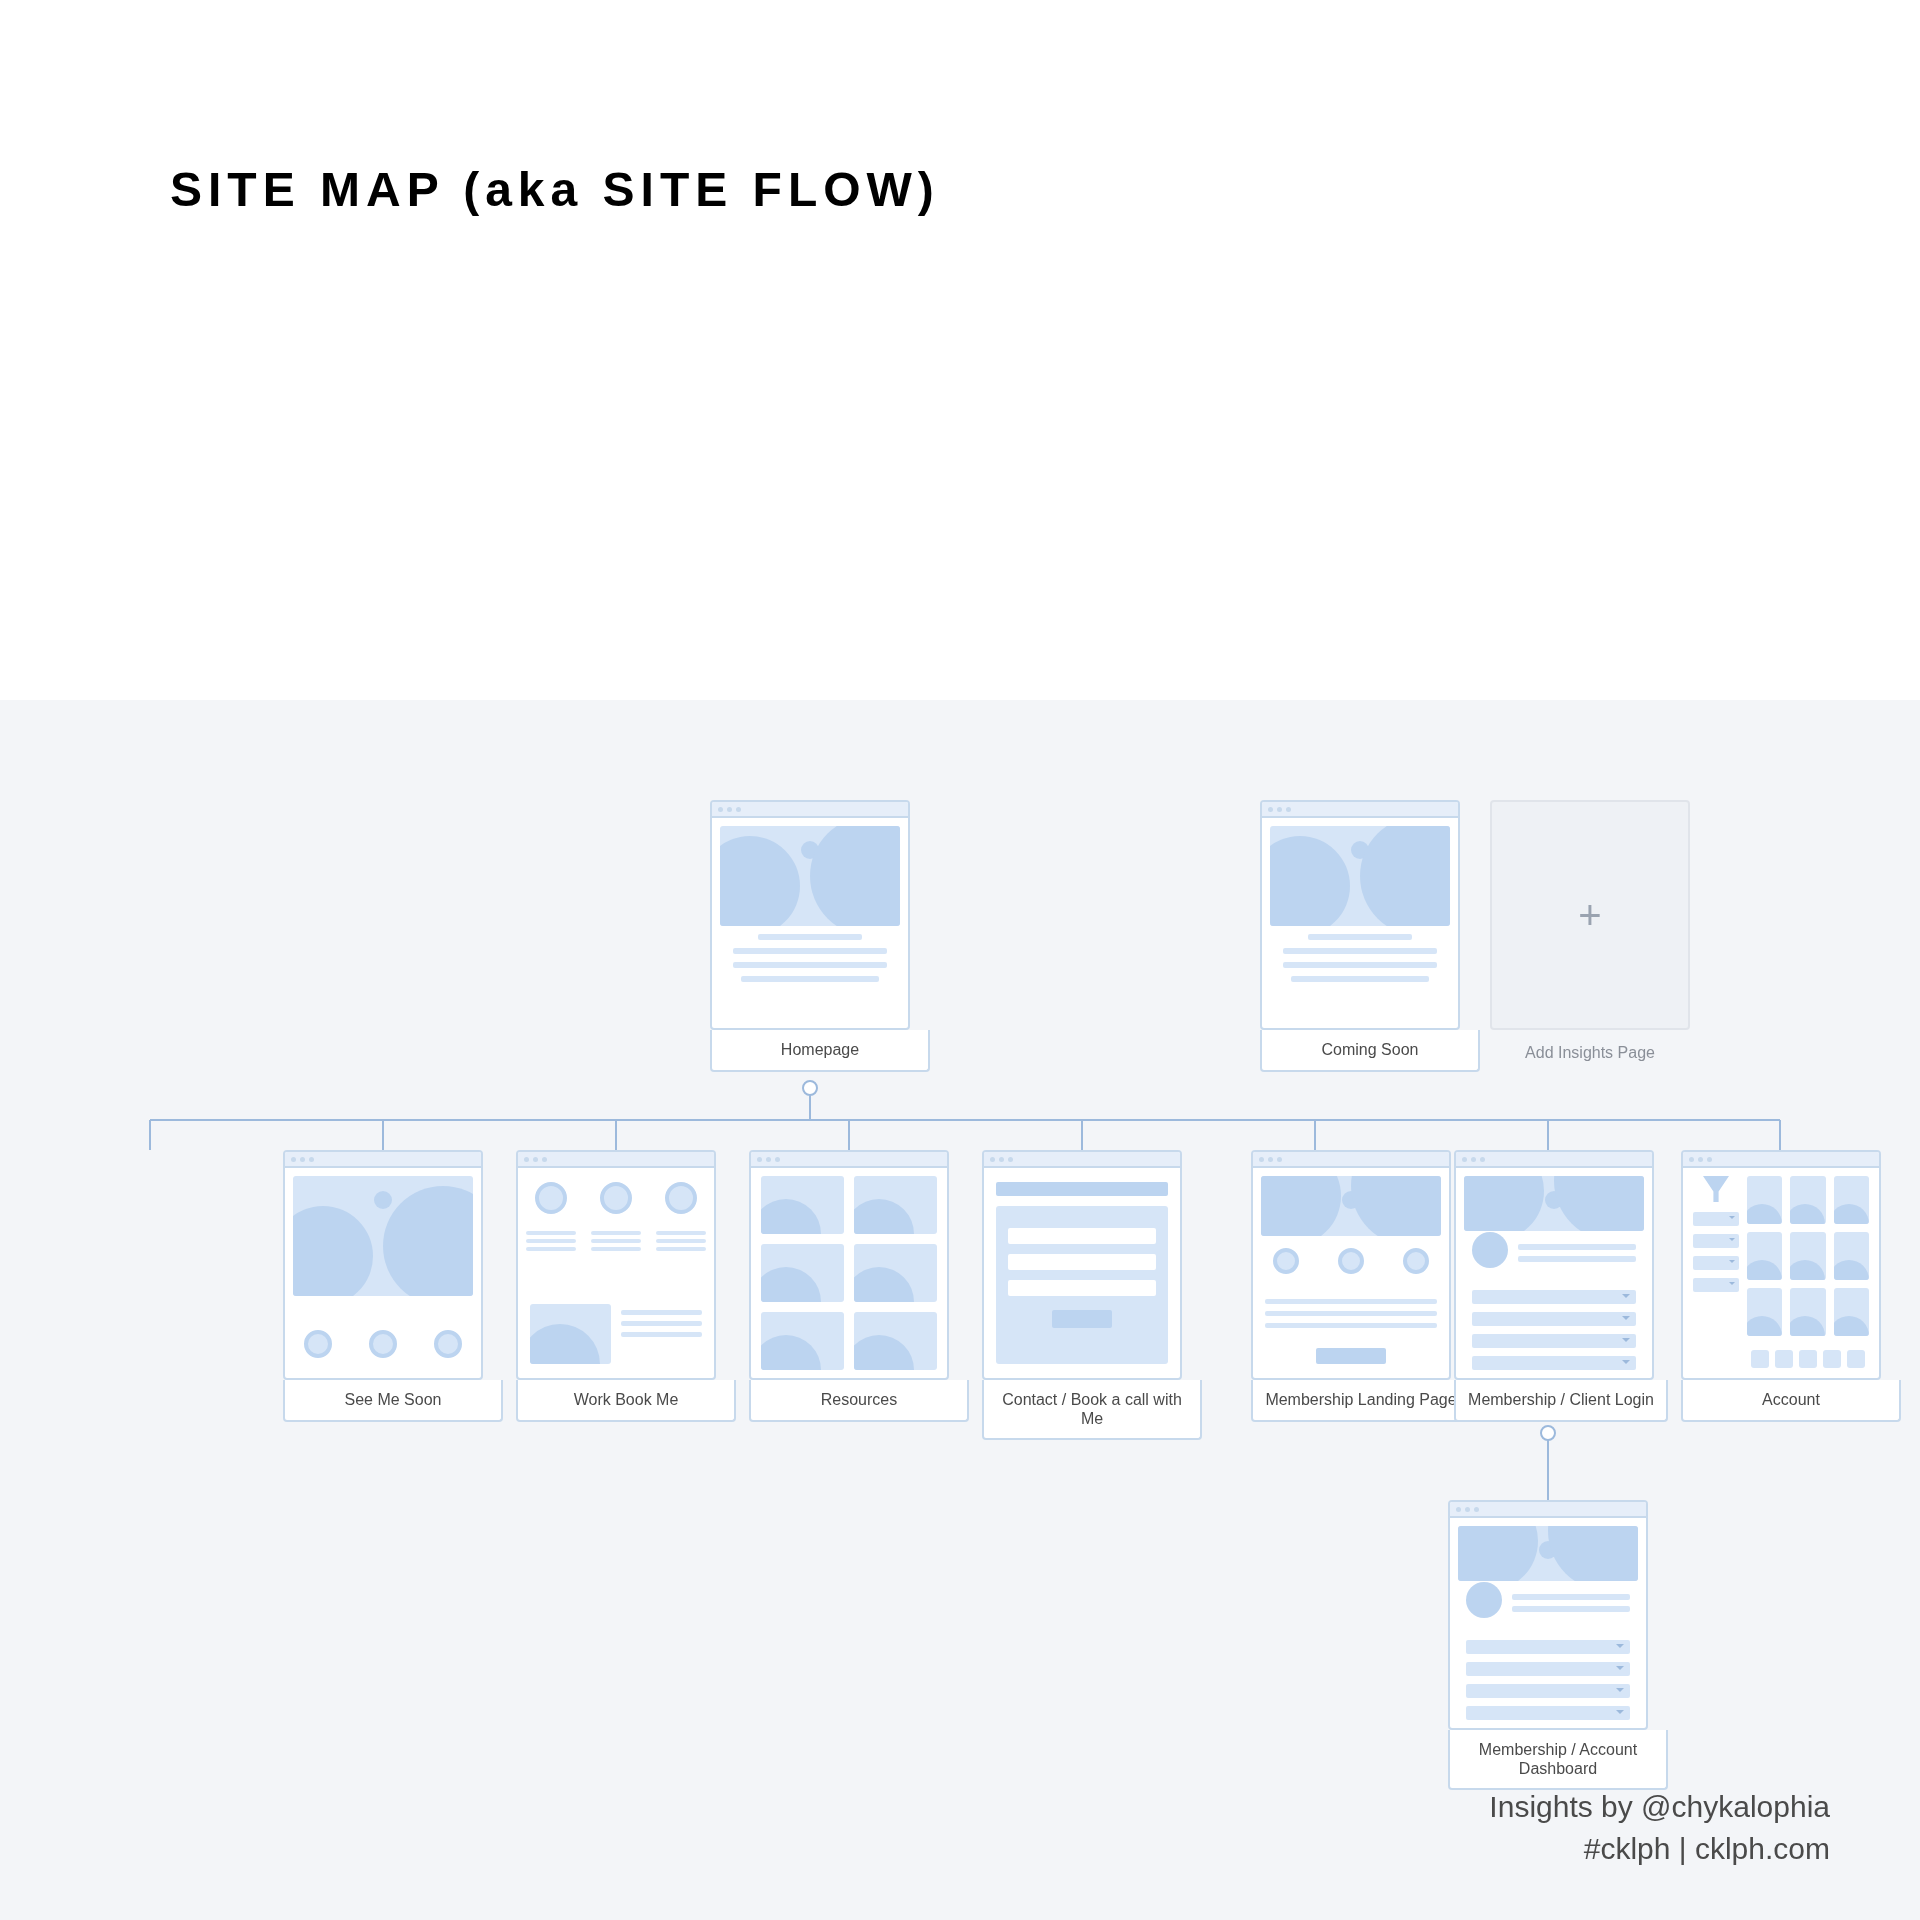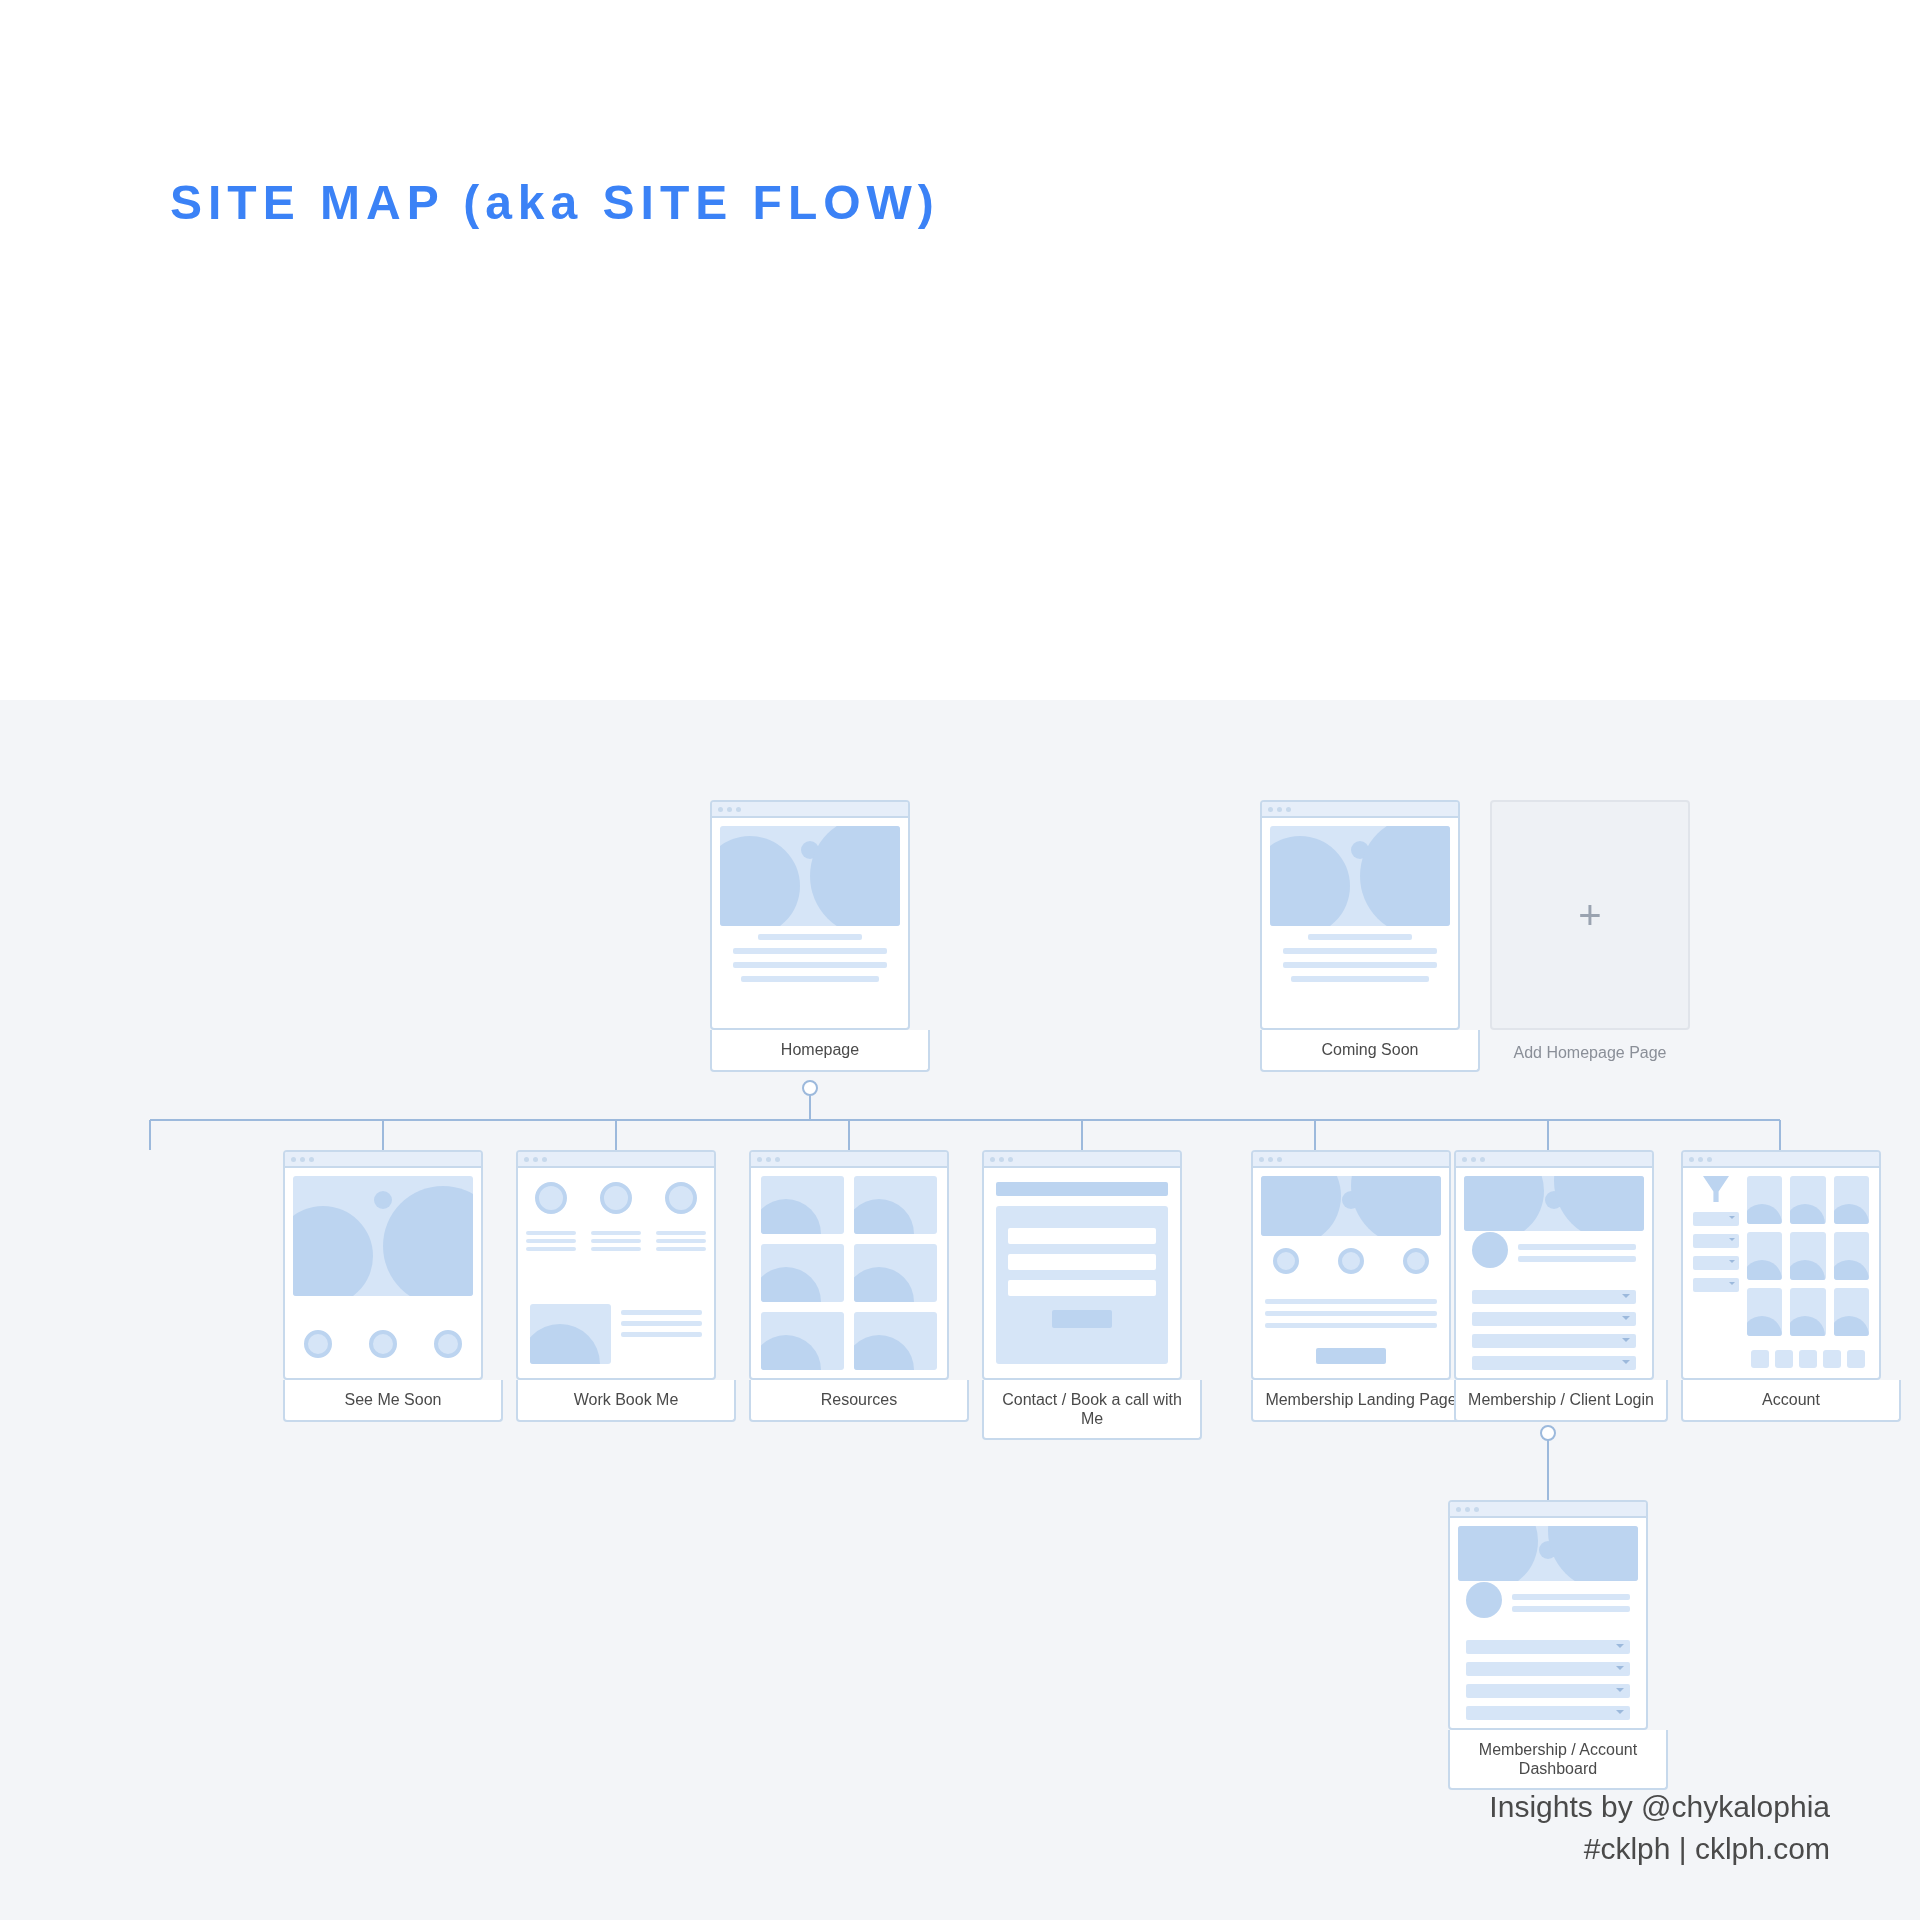--- a/index.html
+++ b/index.html
@@ -1,21 +1,21 @@
 <!DOCTYPE html>
 <html><head>
 <meta charset="utf-8">
 <style>
   * { box-sizing: border-box; margin: 0; padding: 0; }
   html, body { width: 1920px; height: 1920px; font-family: -apple-system, BlinkMacSystemFont, "Segoe UI", Helvetica, Arial, sans-serif; background: #fff; }
   .page { width: 1920px; height: 1920px; position: relative; }
 
   .header { padding: 150px 170px 80px 170px; }
   .title   { font-size: 165px; font-weight: 800; color: #c12835; letter-spacing: -6px; line-height: 1; }
-  .subtitle { margin-top: 25px; font-size: 48px; font-weight: 600; letter-spacing: 6px; color: #3b82f6; }
+  .subtitle { margin-top: 12px; font-size: 48px; font-weight: 600; letter-spacing: 6px; color: #000000; }
 
   .canvas { position: absolute; left: 0; top: 700px; width: 1920px; height: 1220px; background: #f3f5f8; }
 
   .footer { position: absolute; right: 90px; bottom: 50px; text-align: right; font-size: 30px; color: #4a4a4a; line-height: 1.4; }
 
   
   .node {
     position:absolute;
     width:220px;
   }
@@ -178,21 +178,21 @@
             <div></div>
           </div>
       </div>
       <div class="label">Coming Soon</div>
     </div>
 
     <div class="addnode" style="left:1490px; top:100px;">
       <div class="frame">
           <div class="plus">+</div>
         </div>
-      <div class="label">Add Homepage Page</div>
+      <div class="label">Add Insights Page</div>
     </div>
 
 
     <div class="node" style="left:283px; top:450px;">
       <div class="frame see">
           <div class="chrome">
             <span></span>
             <span></span>
             <span></span>
           </div>

